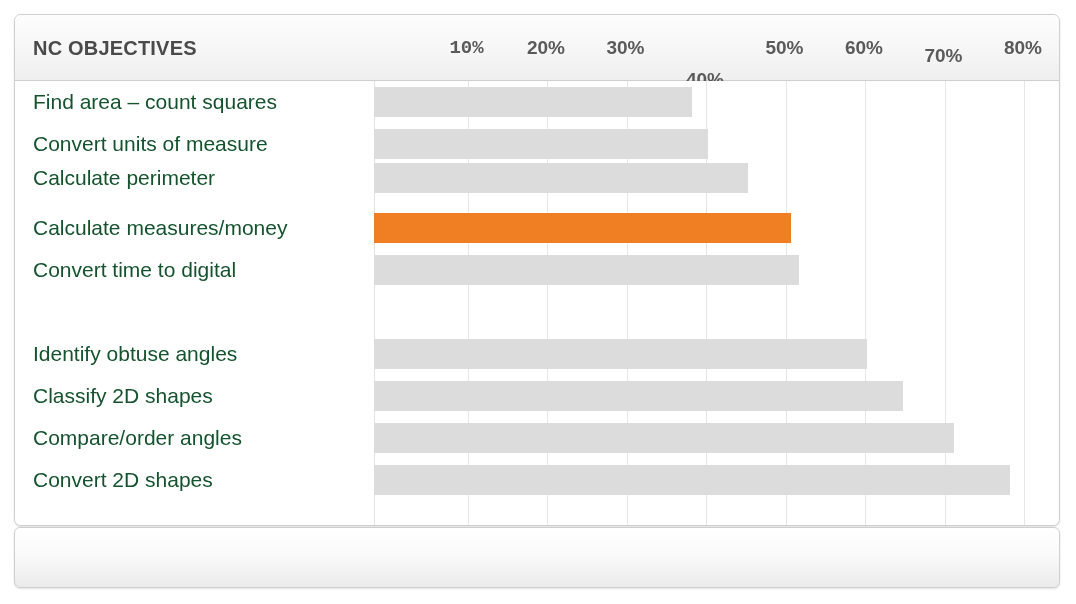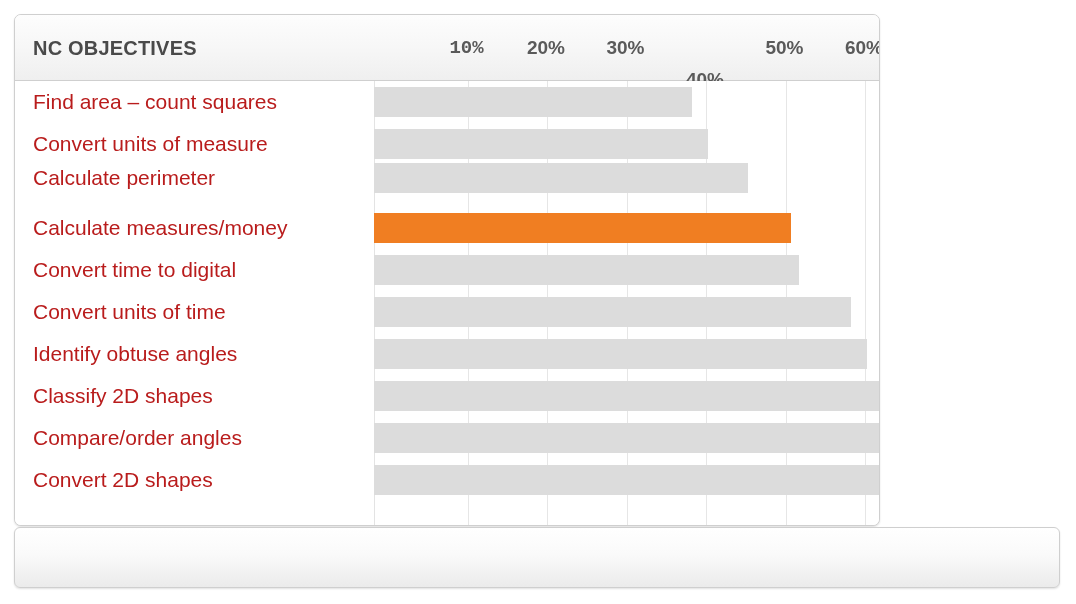--- a/index.html
+++ b/index.html
@@ -20,21 +20,21 @@
     height: 604px;
     background: #ffffff;
     overflow: hidden;
   }
 
   
   .card {
     position: absolute;
     left: 14px;
     top: 14px;
-    width: 866px;
+    width: 1046px;
     height: 512px;
     background: #ffffff;
     border: 1px solid #cfcfcf;
     border-radius: 7px;
     box-shadow: 0 1px 2px rgba(0,0,0,0.13);
     box-sizing: border-box;
     overflow: hidden;
   }
 
   
@@ -123,21 +123,21 @@
     right: 0;
     height: 42px;
   }
 
   .row-label {
     position: absolute;
     left: 18px;
     top: 50%;
     transform: translateY(-50%);
     font-size: 21px;
-    color: #b91c1c;
+    color: #14532d;
     white-space: nowrap;
   }
 
   .bar {
     position: absolute;
     left: 0;
     top: 50%;
     transform: translateY(-50%);
     height: 30px;
     background: #dcdcdc;
@@ -209,24 +209,20 @@
             <div class="bar" style="left: 359px; width: 373.65px;"></div>
           </div>
           <div class="row" style="top: 126px;">
             <div class="row-label">Calculate measures/money</div>
             <div class="bar highlight" style="left: 359px; width: 417.375px;"></div>
           </div>
           <div class="row" style="top: 168px;">
             <div class="row-label">Convert time to digital</div>
             <div class="bar" style="left: 359px; width: 425.325px;"></div>
           </div>
-          <div class="row" style="top: 210px;">
-            <div class="row-label">Convert units of time</div>
-            <div class="bar" style="left: 359px; width: 477px;"></div>
-          </div>
           <div class="row" style="top: 252px;">
             <div class="row-label">Identify obtuse angles</div>
             <div class="bar" style="left: 359px; width: 492.9px;"></div>
           </div>
           <div class="row" style="top: 294px;">
             <div class="row-label">Classify 2D shapes</div>
             <div class="bar" style="left: 359px; width: 528.675px;"></div>
           </div>
           <div class="row" style="top: 336px;">
             <div class="row-label">Compare/order angles</div>

